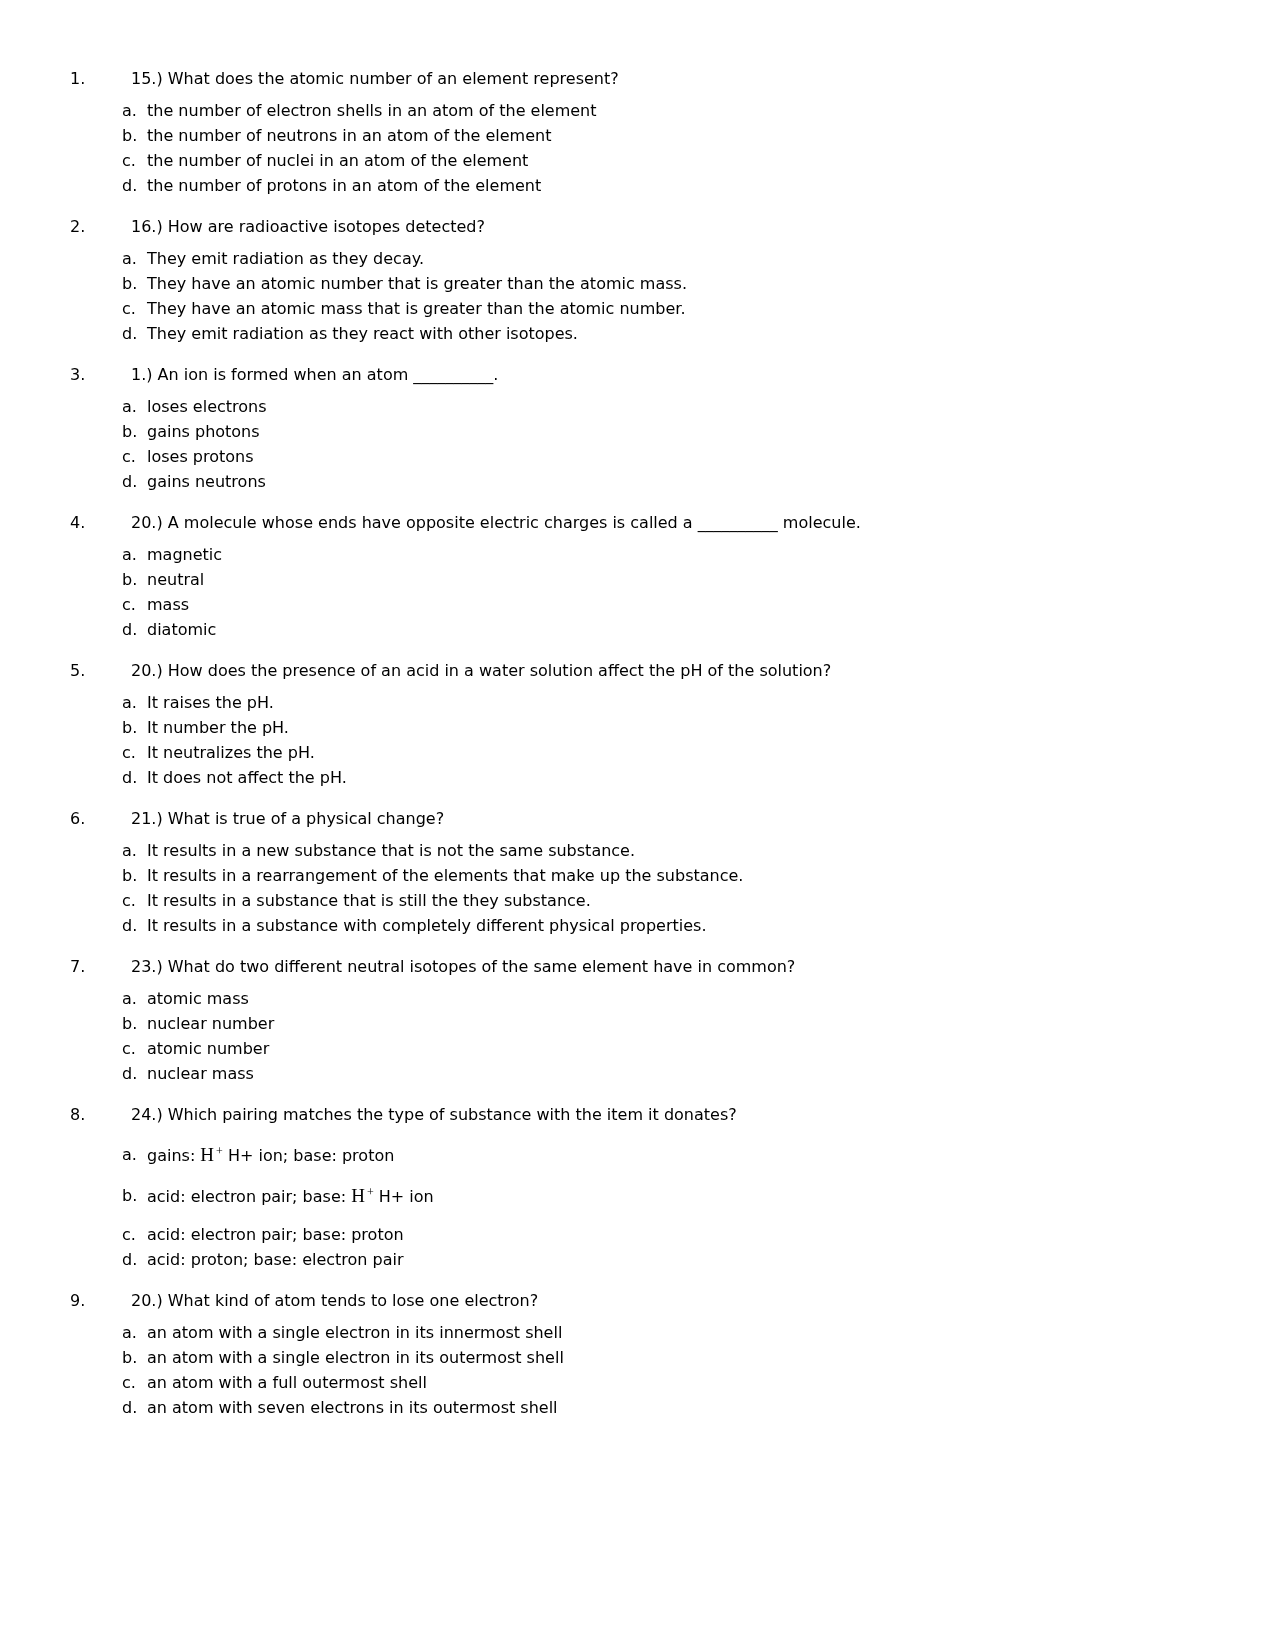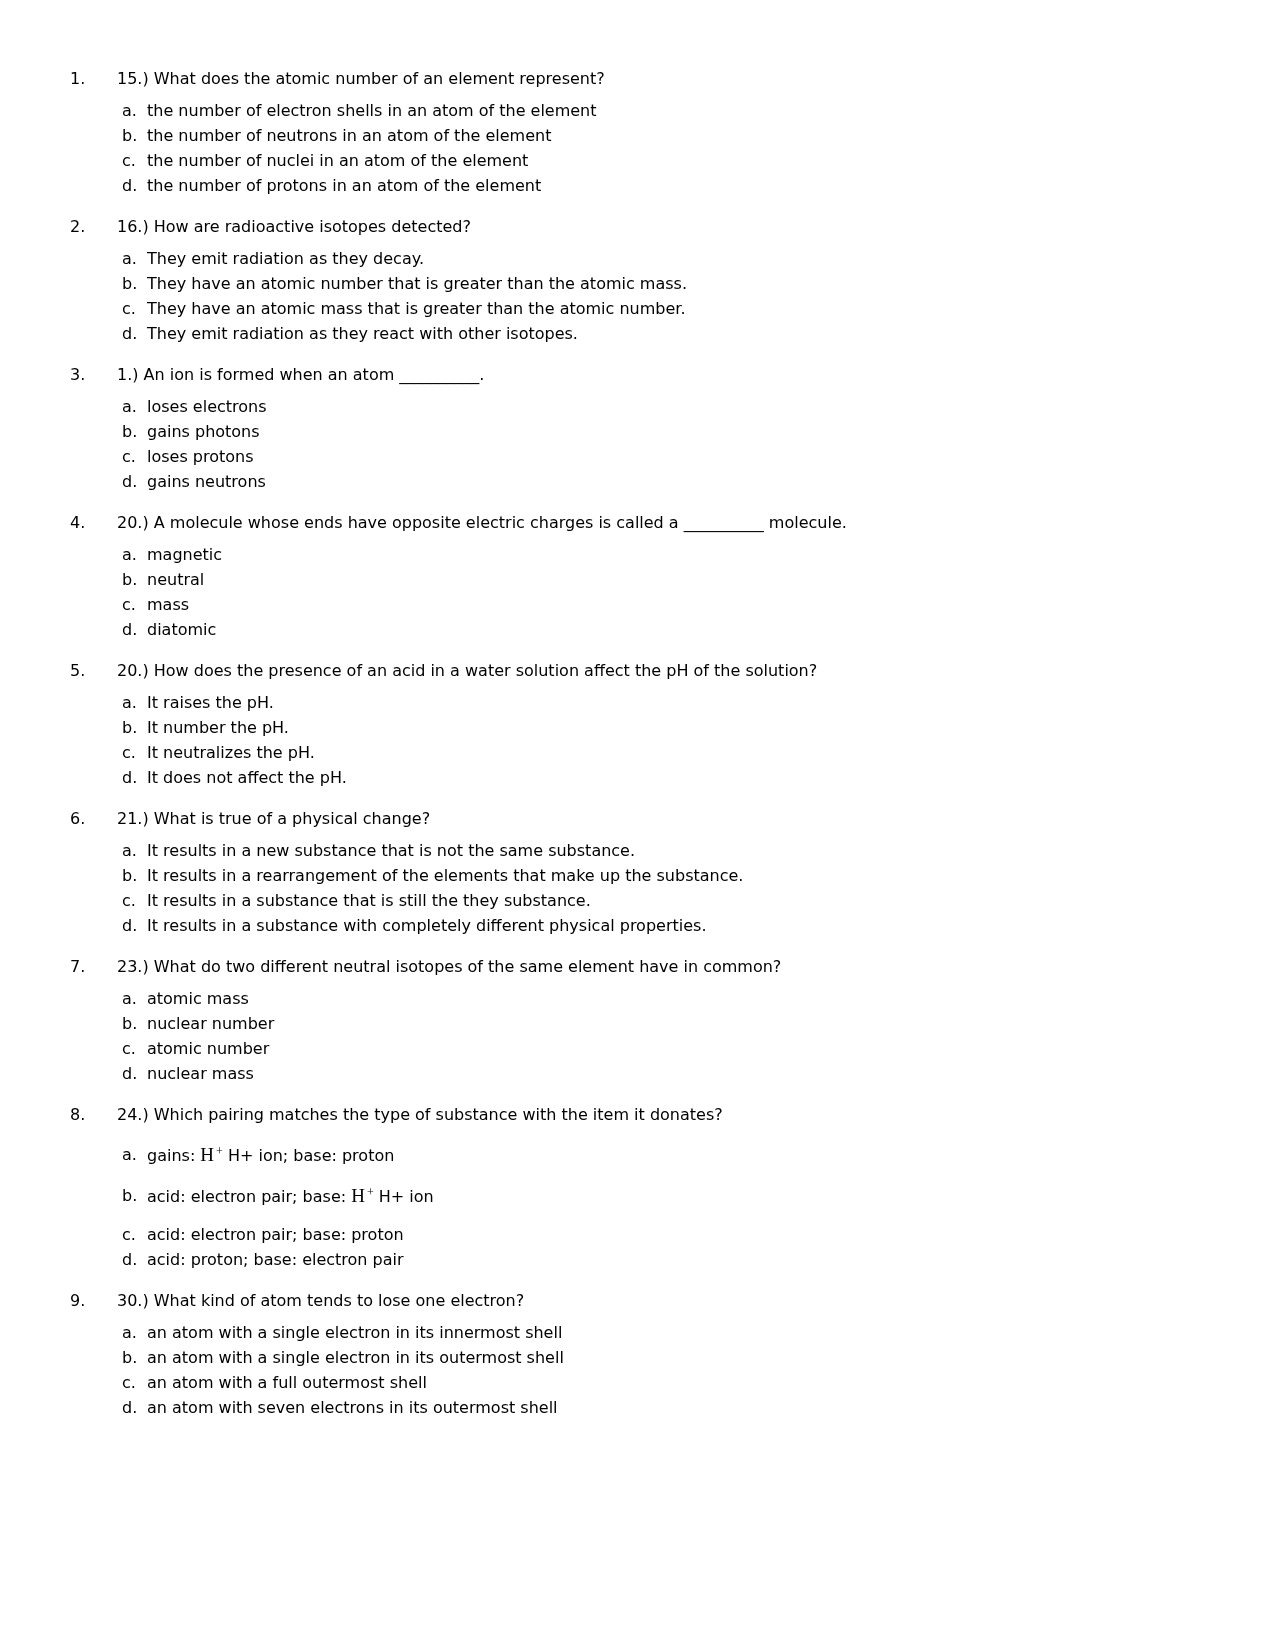--- a/index.html
+++ b/index.html
@@ -26,20 +26,21 @@
   .q-row {
     display: flex;
     align-items: flex-start;
   }
   .q-num {
     flex: none;
     width: 47px;
   }
   .q-prompt {
     flex: 1;
+    margin-left: 14px;
   }
   .options {
     margin: 7px 0 0 52px;
   }
   .option {
     display: flex;
     align-items: flex-start;
   }
   .opt-letter {
     flex: none;
@@ -268,21 +269,21 @@
       <div class="option">
         <span class="opt-letter">d.</span>
         <span class="opt-text">acid: proton; base: electron pair</span>
       </div>
     </div>
   </div>
 
   <div class="question">
     <div class="q-row">
       <span class="q-num">9.</span>
-      <span class="q-prompt">30.) What kind of atom tends to lose one electron?</span>
+      <span class="q-prompt">20.) What kind of atom tends to lose one electron?</span>
     </div>
     <div class="options">
       <div class="option">
         <span class="opt-letter">a.</span>
         <span class="opt-text">an atom with a single electron in its innermost shell</span>
       </div>
       <div class="option">
         <span class="opt-letter">b.</span>
         <span class="opt-text">an atom with a single electron in its outermost shell</span>
       </div>

